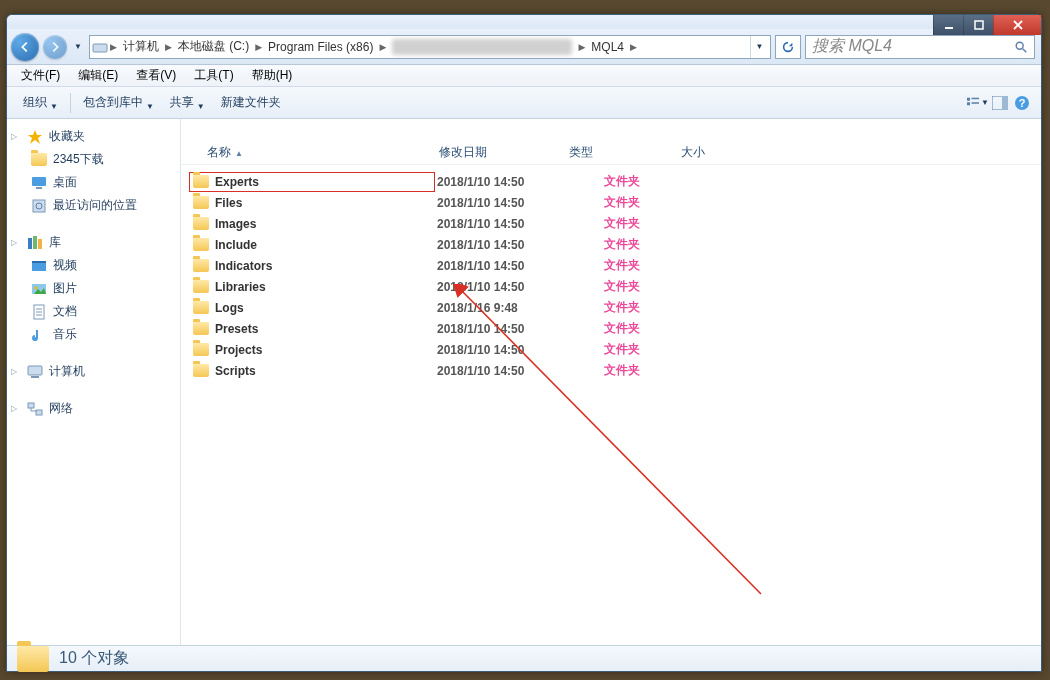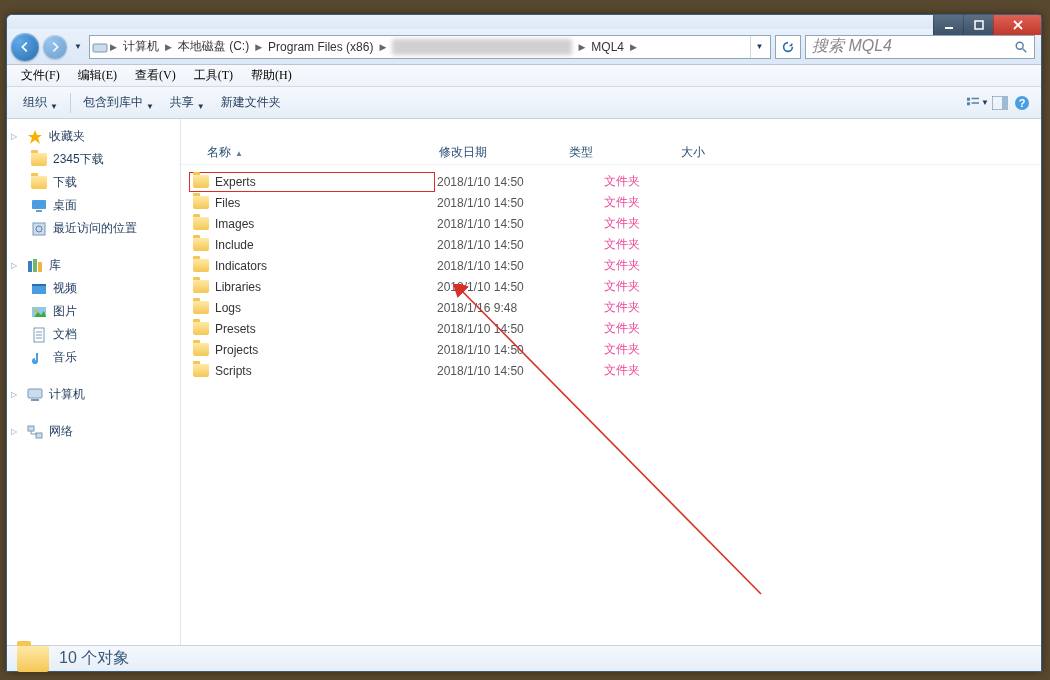--- a/index.html
+++ b/index.html
@@ -59,21 +59,21 @@
     display: flex; align-items: center; padding: 0 6px; font-size: 16px; color: #888; font-style: italic;
     justify-content: space-between;
   }
   .searchbox svg { width: 14px; height: 14px; fill: #5a7fa8; }
   
   .menubar {
     height: 22px; background: linear-gradient(to bottom, #f8fafd, #eef3f9);
     display: flex; align-items: center; padding: 0 6px; gap: 2px; font-size: 12px;
     border-bottom: 1px solid #d0dae6;
   }
-  .menubar .menu { padding: 2px 8px; font-family: Liberation Serif, serif; }
+  .menubar .menu { padding: 2px 8px; }
   
   .toolbar {
     height: 32px; background: linear-gradient(to bottom, #f5f9fd, #e6eef7);
     display: flex; align-items: center; padding: 0 8px; font-size: 12px;
     border-bottom: 1px solid #c7d2df;
   }
   .toolbar .tbtn { padding: 4px 8px; display: flex; align-items: flex-end; gap: 3px; color: #1e395b; }
   .toolbar .sepb { width: 1px; height: 20px; background: #c7d2df; margin: 0 4px; }
   .toolbar .spacer { flex: 1; }
   .toolbar .icontoggle { width: 22px; height: 22px; display: flex; align-items: center; justify-content: center; }
@@ -94,21 +94,21 @@
   }
   .fl-header {
     display: flex; align-items: center; height: 24px; padding-left: 26px;
     color: #2a4d74; border-bottom: 1px solid #eef1f5; font-size: 12px; margin-top: 22px;
   }
   .fl-header .col-name { width: 232px; }
   .fl-header .col-date { width: 130px; }
   .fl-header .col-type { width: 112px; }
   .fl-header .col-size { width: 100px; }
   .fl-header .sort { font-size: 8px; color: #5b7fa6; margin-left: 4px; }
-  .fl-rows { padding-top: 6px; }
+  .fl-rows { padding-top: 6px; font-weight: bold; }
   .fl-row {
     display: flex; align-items: center; height: 21px; padding-left: 8px;
   }
   .fl-row.highlight .cell-name { border: 1px solid #d93025; padding-left: 3px; padding-right: 6px; height: 20px; }
   .cell-name { width: 246px; display: flex; align-items: center; gap: 6px; padding-left: 4px; }
   .cell-date { width: 130px; color: #555; padding-left: 2px; }
   .cell-type { width: 112px; color: #ec4899; padding-left: 2px; text-align: center; }
   .cell-size { width: 100px; color: #555; }
   .folder-ico {
     width: 16px; height: 13px;
@@ -284,26 +284,20 @@
           <span>收藏夹</span>
         </div>
         <div class="sb-item">
             <span class="sb-icon">
               <span class="folder-ico"></span>
             </span>
             <span>2345下载</span>
           </div>
         <div class="sb-item">
             <span class="sb-icon">
-              <span class="folder-ico"></span>
-            </span>
-            <span>下载</span>
-          </div>
-        <div class="sb-item">
-            <span class="sb-icon">
               <svg viewBox="0 0 16 16">
                 <rect x="1" y="2" width="14" height="9" rx="1" fill="#4a9de0"></rect>
                 <rect x="5" y="12" width="6" height="2" fill="#7a99b8"></rect>
               </svg>
             </span>
             <span>桌面</span>
           </div>
         <div class="sb-item">
             <span class="sb-icon">
               <svg viewBox="0 0 16 16">

